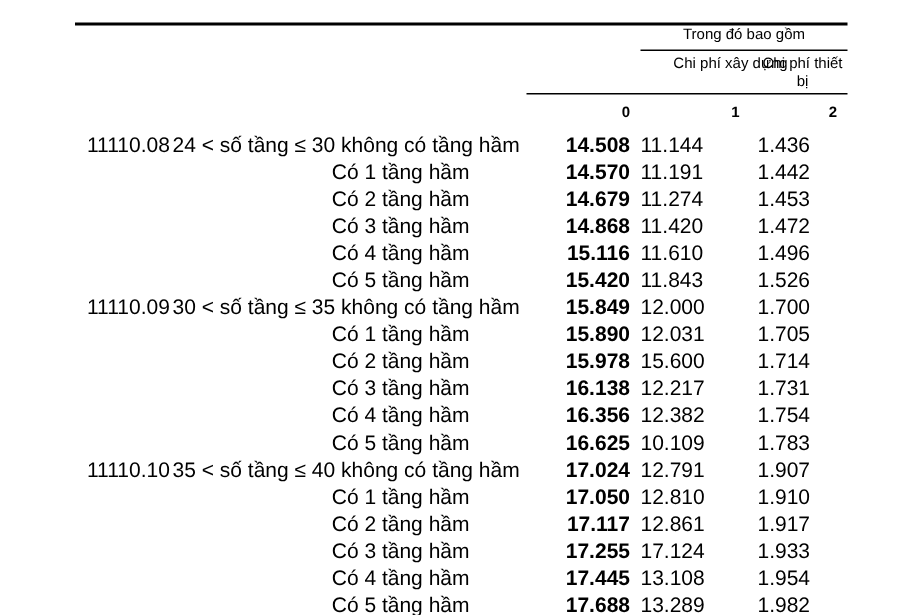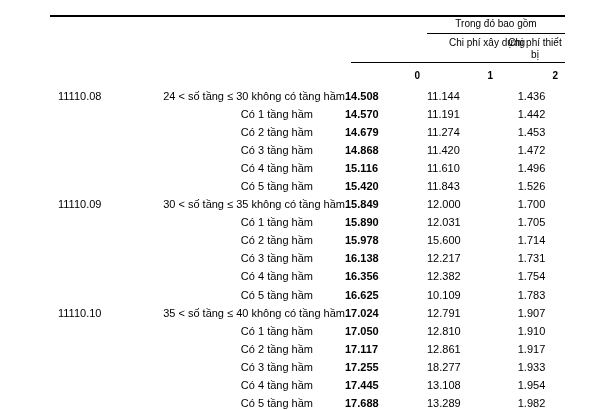--- a/index.html
+++ b/index.html
@@ -56,29 +56,29 @@
     position: absolute;
     left: 48px;
     top: 87px;
     width: 517px;
   }
   .row {
     display: grid;
     grid-template-columns: 67px 230px 82px 78px 60px;
     height: 18.06px;
     align-items: center;
-    font-size: 11px;
+    font-size: 14px;
   }
   .c { white-space: nowrap; overflow: visible; }
   .c-code   { padding-left: 10px; text-align: left; }
   .c-desc   { text-align: right; }
   .c-desc.sub { padding-right: 32px; }
-  .c-rate   { font-weight: bold; padding-right: 7px; }
+  .c-rate   { font-weight: bold; text-align: right; padding-right: 7px; }
   .c-constr { text-align: left; padding-right: 12px; }
-  .c-equip  { text-align: center; padding-right: 7px; }
+  .c-equip  { text-align: left; padding-right: 7px; }
 </style>
 </head>
 <body>
 
 <div class="page">
 
   <div class="rule rule-top"></div>
 
   <div class="hdr hdr-group">Trong đó bao gồm</div>
 
@@ -198,21 +198,21 @@
         <span class="c c-code"></span>
         <span class="c c-desc sub">Có 2 tầng hầm</span>
         <span class="c c-rate">17.117</span>
         <span class="c c-constr">12.861</span>
         <span class="c c-equip">1.917</span>
       </div>
       <div class="row">
         <span class="c c-code"></span>
         <span class="c c-desc sub">Có 3 tầng hầm</span>
         <span class="c c-rate">17.255</span>
-        <span class="c c-constr">18.277</span>
+        <span class="c c-constr">17.124</span>
         <span class="c c-equip">1.933</span>
       </div>
       <div class="row">
         <span class="c c-code"></span>
         <span class="c c-desc sub">Có 4 tầng hầm</span>
         <span class="c c-rate">17.445</span>
         <span class="c c-constr">13.108</span>
         <span class="c c-equip">1.954</span>
       </div>
       <div class="row">

